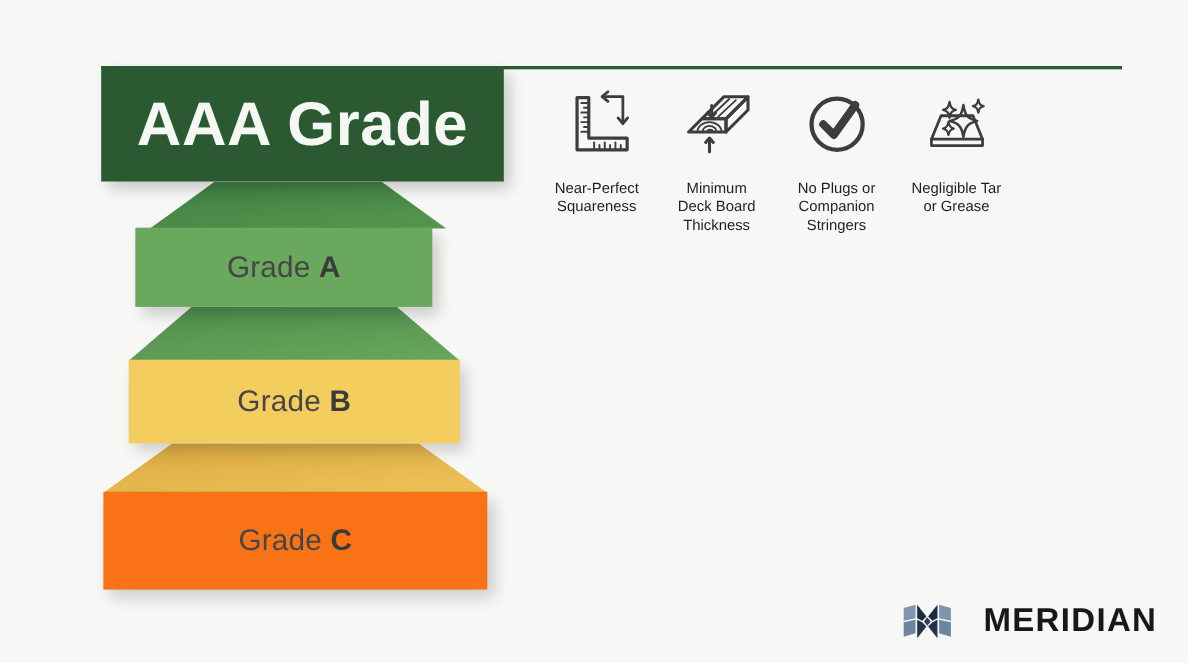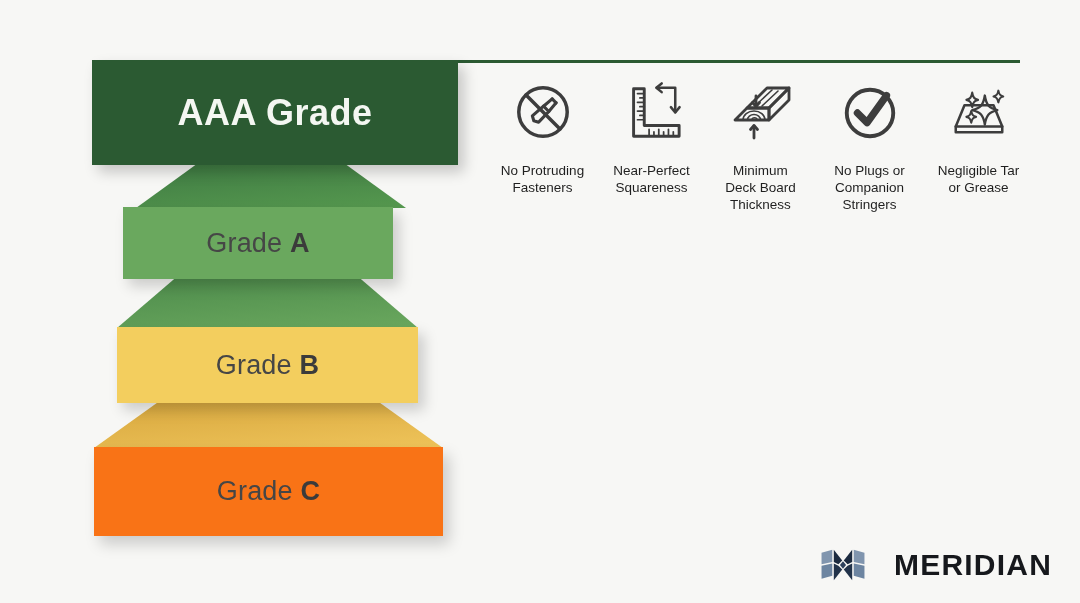--- a/index.html
+++ b/index.html
@@ -66,21 +66,21 @@
   
   #tier-aaa .tier-front {
     left: 92px;
     top: 60px;
     width: 366px;
     height: 105px;
     background: #2b5a32;
     box-shadow: 6px 7px 13px rgba(0,0,0,0.20);
   }
   #aaa-label {
-    font-size: 36px;
+    font-size: 56px;
     font-weight: 700;
     color: #f4f7f2;
     letter-spacing: 0.5px;
   }
 
   
   #tier-a .tier-front {
     left: 123px;
     top: 207px;
     width: 270px;
@@ -220,36 +220,20 @@
 
     <div class="tier" id="tier-c">
       <div class="tier-front">
         <span class="tier-label"><span>Grade </span><b>C</b></span>
       </div>
     </div>
   </div>
 
   <div id="features">
 
-    <div class="feature">
-      <div class="feature-icon">
-        <svg viewBox="0 0 64 64" width="62" height="62" fill="none" stroke="#3d3d3d" stroke-width="3.6" stroke-linecap="round" stroke-linejoin="round">
-          <circle cx="32" cy="32" r="25"></circle>
-          <line x1="14.5" y1="14.5" x2="49.5" y2="49.5"></line>
-          <g stroke-width="3.2">
-            <path d="M41.5 18.5 L32.5 26.0"></path>
-            <path d="M45.5 22.5 L38.0 31.5"></path>
-            <path d="M41.5 18.5 L45.5 22.5"></path>
-            <path d="M32.5 26.0 L38.0 31.5 L27.5 42.5 L22.5 41.0 L21.0 36.0 Z"></path>
-          </g>
-        </svg>
-      </div>
-      <div class="feature-label">No Protruding
-Fasteners</div>
-    </div>
 
     <div class="feature">
       <div class="feature-icon">
         <svg viewBox="0 0 64 64" width="62" height="62" fill="none" stroke="#3d3d3d" stroke-width="3" stroke-linecap="round" stroke-linejoin="round">
 
           <path d="M13 8 L24 8 L24 46 L60 46 L60 57 L13 57 Z"></path>
 
           <g stroke-width="1.8">
             <line x1="17" y1="13" x2="24" y2="13"></line>
             <line x1="19.5" y1="17.5" x2="24" y2="17.5"></line>

